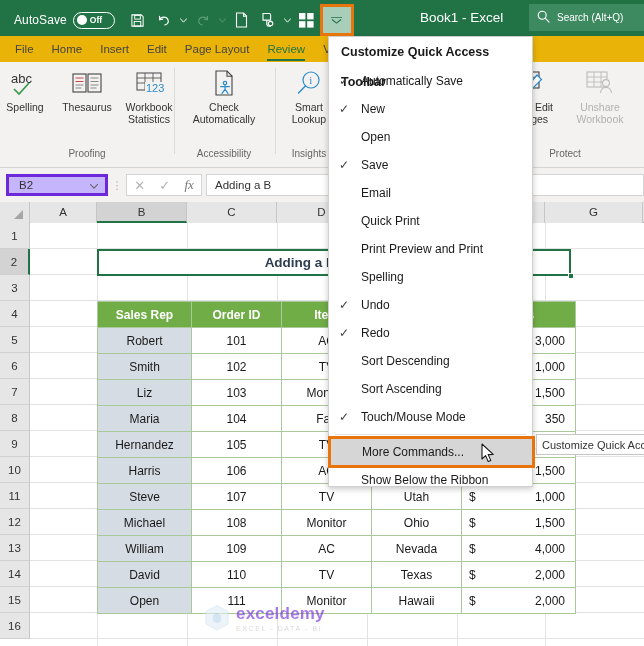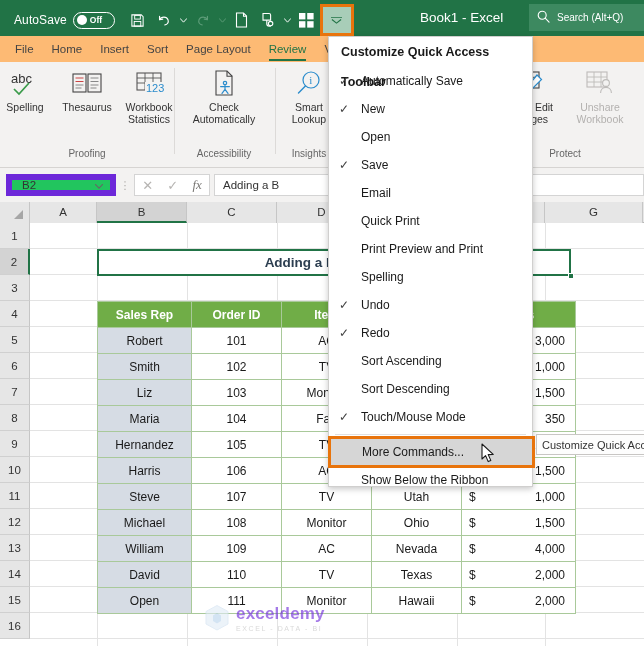--- a/index.html
+++ b/index.html
@@ -44,21 +44,21 @@
   .searchbox {
     position: absolute; left: 529px; top: 4px; width: 115px; height: 27px;
     background: #3d8960; display: flex; align-items: center;
   }
   .search-ic { margin-left: 8px; }
   .search-txt { color: #fff; font-size: 10px; margin-left: 7px; white-space: nowrap; }
 
   
   .ribbon {
     position: absolute; left: 0; top: 36px; width: 644px; height: 132px;
-    background: #fdba74;
+    background: #eab308;
   }
   .tabs {
     position: absolute; left: 0; top: 0; width: 644px; height: 26px;
     display: flex; align-items: center; font-size: 11.5px; color: #444;
   }
   .tab { padding: 0 9px; height: 26px; line-height: 26px; white-space: nowrap; }
   .tab.first { margin-left: 6px; }
   .tab.active { color: #217346; font-weight: normal; position: relative; }
   .tab.active::after {
     content: ""; position: absolute; left: 9px; right: 9px; bottom: 1px;
@@ -83,22 +83,22 @@
   }
   .cmd .ic { height: 34px; display: flex; align-items: center; justify-content: center; }
   .cmd.dim { color: #b3b1af; }
 
   
   .fbar {
     position: absolute; left: 0; top: 168px; width: 644px; height: 34px;
     background: #f3f2f1; display: flex; align-items: center;
   }
   .namebox {
-    margin-left: 6px; width: 110px; height: 22px; background: #22c55e;
-    border: 6px solid #6d28d9; display: flex; align-items: center; font-size: 11.5px; color: #333;
+    margin-left: 6px; width: 102px; height: 22px; background: #c4b5fd;
+    border: 3px solid #6d28d9; display: flex; align-items: center; font-size: 11.5px; color: #333;
   }
   .namebox .nb-txt { margin-left: 10px; }
   .namebox .nb-car { margin-left: auto; margin-right: 7px; }
   .fb-dots { width: 18px; text-align: center; color: #b0aeac; font-size: 11px; }
   .fb-btns {
     width: 76px; height: 22px; background: #fff; border: 1px solid #d4d4d4;
     display: flex; align-items: center; justify-content: space-around; color: #b6b4b2; font-size: 13px;
   }
   .fb-fx { font-style: italic; font-family: "Liberation Serif", serif; color: #7a7875; font-size: 13px; }
   .fb-input {
@@ -290,21 +290,21 @@
       </span>
       <span class="search-txt">Search (Alt+Q)</span>
     </div>
   </div>
 
   <div class="ribbon">
     <div class="tabs">
       <span class="tab first">File</span>
       <span class="tab">Home</span>
       <span class="tab">Insert</span>
-      <span class="tab">Sort</span>
+      <span class="tab">Edit</span>
       <span class="tab">Page Layout</span>
       <span class="tab active">Review</span>
       <span class="tab">View</span>
       <span class="tab">Developer</span>
     </div>
 
     <div class="ribbon-body">
 
       <div class="grp" style="left:0px; width:174px;">
         <div class="grp-items">
@@ -669,25 +669,25 @@
     <div class="mi">
       <span class="chk">✓</span>
       <span class="lbl">Undo</span>
     </div>
     <div class="mi">
       <span class="chk">✓</span>
       <span class="lbl">Redo</span>
     </div>
     <div class="mi">
       <span class="chk"></span>
+      <span class="lbl">Sort Descending</span>
+    </div>
+    <div class="mi">
+      <span class="chk"></span>
       <span class="lbl">Sort Ascending</span>
-    </div>
-    <div class="mi">
-      <span class="chk"></span>
-      <span class="lbl">Sort Descending</span>
     </div>
     <div class="mi">
       <span class="chk">✓</span>
       <span class="lbl">Touch/Mouse Mode</span>
     </div>
 
     <div class="menu-sep"></div>
 
     <div class="mi highlight">
       <span class="chk"></span>

